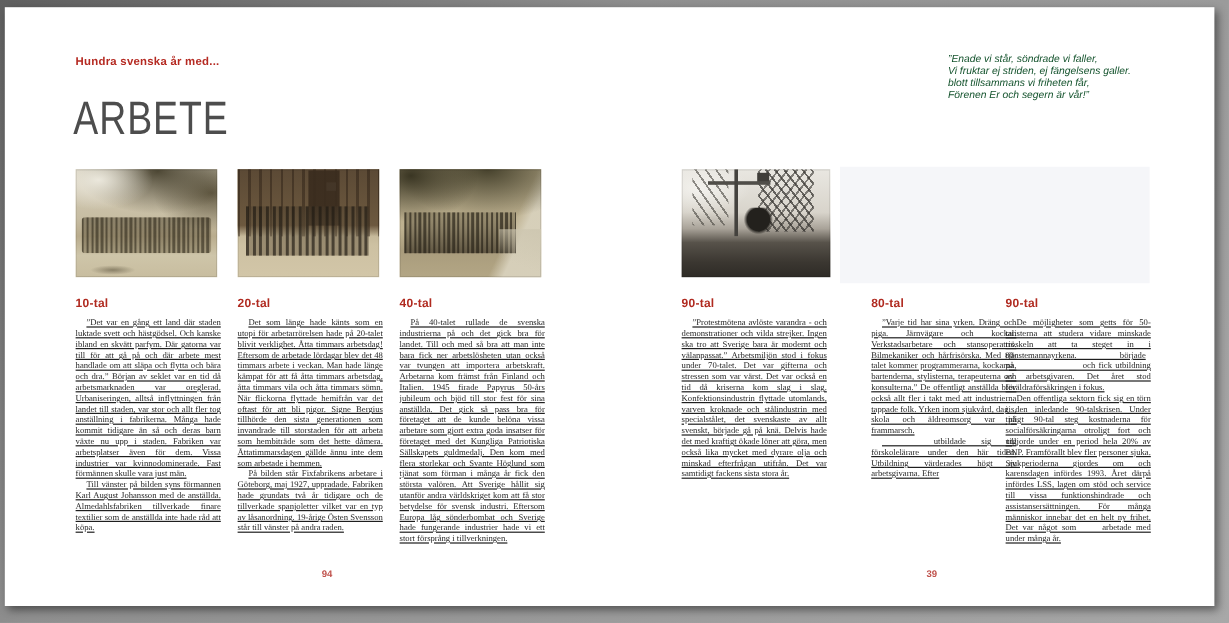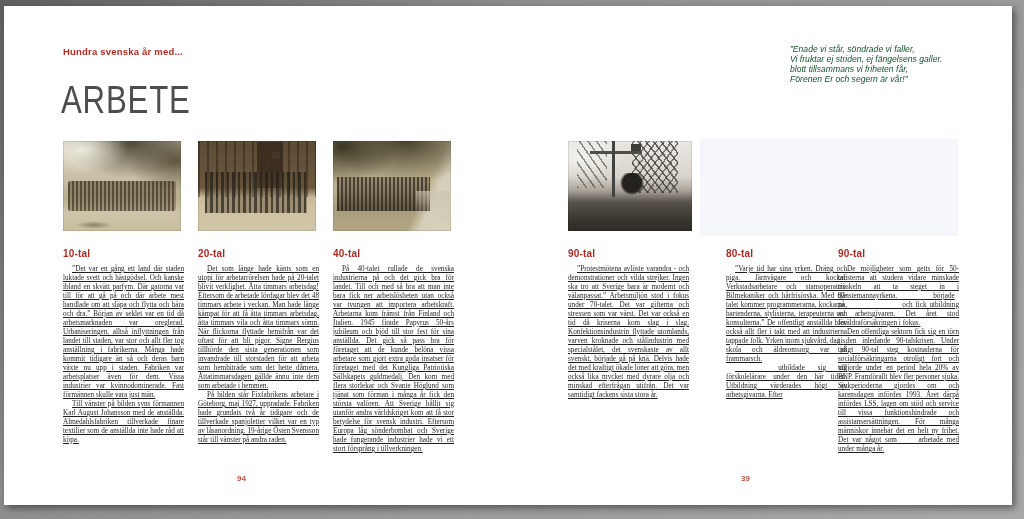--- a/index.html
+++ b/index.html
@@ -75,21 +75,21 @@
 
   
   .col{position:absolute;top:242px;width:121px;color:#1f1f1f;}
   .col h3{margin:0 0 6px 0;font-size:10px;font-weight:bold;color:#b02a20;
           font-family:"Liberation Sans",sans-serif;letter-spacing:.2px;}
   .col p{margin:0;font-family:"Liberation Serif",serif;font-size:7.2px;line-height:9px;
          text-align:justify;text-indent:9px;text-decoration:underline;}
   .c1{left:59px;} .c2{left:194px;} .c3{left:329px;}
   .c4{left:564px;} .c5{left:687px;margin-left:35px;} .c6{left:834px;}
 
-  .pagenum{position:absolute;top:468px;width:40px;text-align:left;
+  .pagenum{position:absolute;top:468px;width:40px;text-align:right;
            font-size:8px;font-weight:bold;color:#c0524c;}
   .pn-left{left:233px;} .pn-right{left:737px;}
 </style>
 </head>
 <body>
 
 <div class="stage">
   <div class="page">
 
     <div class="eyebrow">Hundra svenska år med...</div>

